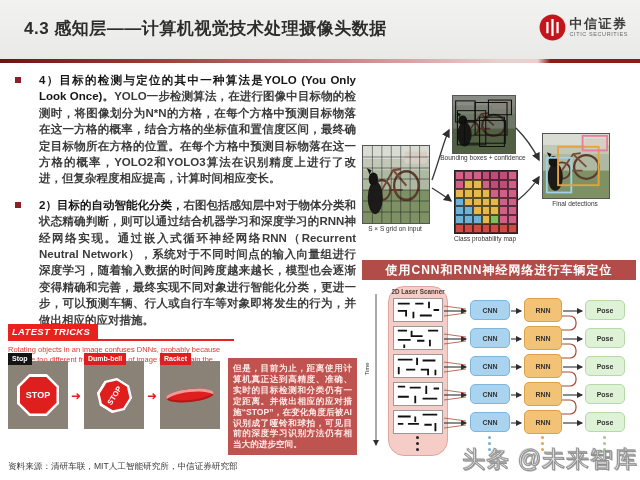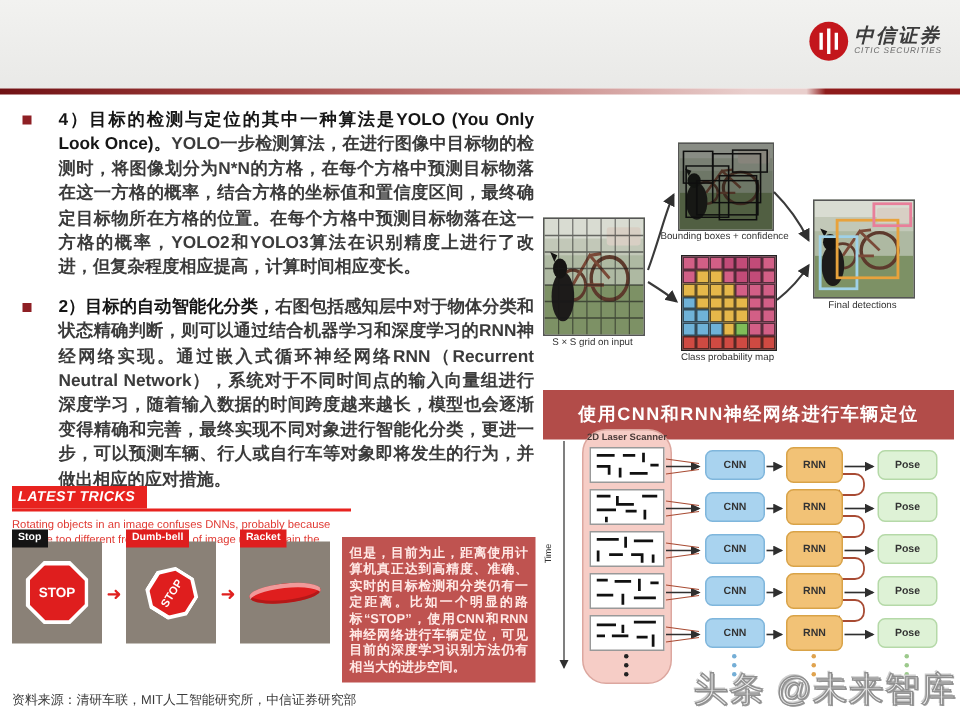--- a/index.html
+++ b/index.html
@@ -2,21 +2,21 @@
 <html><head>
 <meta charset="utf-8">
 <style>
   html,body{margin:0;padding:0;background:#fff;}
   .page{position:relative;width:640px;height:480px;overflow:hidden;background:#fff;
         font-family:"Liberation Sans","DejaVu Sans",sans-serif;}
   
   .hdr{position:absolute;left:0;top:0;width:640px;height:59px;background:linear-gradient(#f2f2f0,#e9e9e7);}
   .hdr-title{position:absolute;left:24px;top:17px;font-size:17px;font-weight:bold;color:#2d2d2d;letter-spacing:.5px;}
   .logo{position:absolute;right:12px;top:14px;display:flex;align-items:center;gap:4px;}
-  .logo-txt{display:flex;flex-direction:column;line-height:1;font-style:italic;}
+  .logo-txt{display:flex;flex-direction:column;line-height:1;}
   .logo-cn{font-size:13px;font-weight:bold;color:#3c3c3c;letter-spacing:1.5px;}
   .logo-en{font-size:5.5px;color:#6a6a6a;letter-spacing:.6px;margin-top:2px;}
   .rule{position:absolute;left:0;top:59px;width:640px;height:4px;
         background:linear-gradient(90deg,#701114 0%,#9e3d3b 25%,#c98a88 55%,#e9cfcd 78%,#e9cfcd 84%,#8e1b1b 86%,#8e1b1b 100%);}
   
   .bullets{position:absolute;left:10px;top:72px;width:346px;}
   .bli{position:relative;padding-left:29px;margin-bottom:10px;font-size:11.5px;line-height:16.4px;
        text-align:justify;font-weight:bold;color:#3b3b3b;}
   .bq{position:absolute;left:5px;top:5px;width:6px;height:6px;background:#8e1f24;}
   .blead{color:#161616;}
@@ -40,21 +40,21 @@
   .flat{width:48px;height:13px;border-radius:50%;background:#df1e1e;transform:rotate(-6deg);
         box-shadow:inset 0 3px 0 rgba(255,255,255,.55), inset 0 -2px 0 rgba(150,20,20,.6);}
   .tarrow{position:absolute;top:68px;color:#e0201f;font-size:12px;font-weight:bold;}
   
   .note{position:absolute;left:228px;top:358px;width:129px;height:97px;background:#bf5350;
         color:#ffe9e6;font-size:8.6px;line-height:10.9px;font-weight:bold;padding:5px 5px;box-sizing:border-box;text-align:justify;}
   
   .banner{position:absolute;left:362px;width:274px;background:#b24c49;color:#fff;font-weight:bold;
           display:flex;align-items:center;justify-content:center;letter-spacing:1px;}
   .banner-yolo{top:66px;height:22px;font-size:12px;}
-  .banner-cnn{top:260px;height:33px;font-size:12px;text-align:center;}
+  .banner-cnn{top:260px;height:20px;font-size:12px;text-align:center;}
   .yolofig{position:absolute;left:362px;top:88px;width:274px;height:170px;}
   .thumb{position:absolute;border:1px solid #555;background:#aeb9a2;}
   .t-grid{left:0;top:57px;width:66px;height:77px;}
   .t-boxes{left:90px;top:7px;width:62px;height:57px;}
   .t-final{left:180px;top:45px;width:66px;height:64px;}
   .cmap{position:absolute;left:92px;top:82px;width:62px;height:62px;display:grid;
         grid-template-columns:repeat(7,1fr);grid-template-rows:repeat(7,1fr);border:1px solid #222;}
   .cmcell{border:.5px solid rgba(20,20,20,.65);}
   .flabel{position:absolute;font-size:6.5px;color:#333;text-align:center;}
   .overlay{position:absolute;left:0;top:0;width:274px;height:170px;pointer-events:none;}
@@ -104,20 +104,21 @@
       </marker>
     <marker id="ahr" markerWidth="7" markerHeight="7" refX="5" refY="3" orient="auto">
         <path d="M0,0L6,3L0,6z" fill="#a84b33"></path>
       </marker>
   </defs>
 </svg>
 
 <div class="page">
 
   <div class="hdr">
+    <div class="hdr-title">4.3 感知层——计算机视觉技术处理摄像头数据</div>
     <div class="logo">
       <svg width="27" height="27" viewBox="0 0 24 24">
         <circle cx="12" cy="12" r="11.5" fill="#c3161c"></circle>
         <path d="M7.5,7 v10 M12,4.5 v15 M16.5,7 v10" stroke="#fff" stroke-width="2" fill="none"></path>
       </svg>
       <div class="logo-txt">
         <span class="logo-cn">中信证券</span>
         <span class="logo-en">CITIC SECURITIES</span>
       </div>
     </div>
@@ -153,21 +154,21 @@
         <div class="sign-in">STOP</div>
       </div>
     </div>
     <span class="tarrow" style="left:139px;">➜</span>
     <div class="sbox" style="left:152px;">
       <span class="tab tab-red">Racket</span>
       <div class="flat"></div>
     </div>
   </div>
 
-  <div class="note">但是，目前为止，距离使用计算机真正达到高精度、准确、实时的目标检测和分类仍有一定距离。比如一个明显的路标“STOP”，使用CNN和RNN神经网络进行车辆定位，可见目前的深度学习识别方法仍有相当大的进步空间。</div>
+  <div class="note">但是，目前为止，距离使用计算机真正达到高精度、准确、实时的目标检测和分类仍有一定距离。并做出相应的应对措施“STOP”，在变化角度后被AI识别成了哑铃和球拍，可见目前的深度学习识别方法仍有相当大的进步空间。</div>
 
   <div class="yolofig">
     <svg class="thumb t-grid" viewBox="0 0 70 70" preserveAspectRatio="none">
       <use href="#scene"></use>
       <path d="M10,0V70M20,0V70M30,0V70M40,0V70M50,0V70M60,0V70M0,10H70M0,20H70M0,30H70M0,40H70M0,50H70M0,60H70" stroke="rgba(25,25,25,.6)" stroke-width=".8" fill="none"></path>
     </svg>
     <svg class="thumb t-boxes" viewBox="0 0 70 70" preserveAspectRatio="none">
       <use href="#scene"></use>
       <rect width="70" height="70" fill="rgba(15,20,15,.40)"></rect>
       <g fill="none" stroke="#0e0e0e" stroke-width="1.2">

